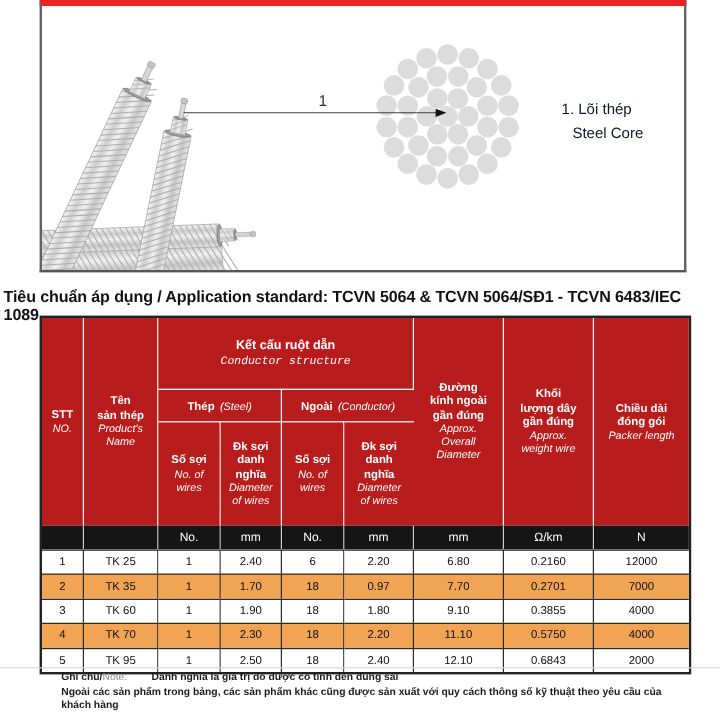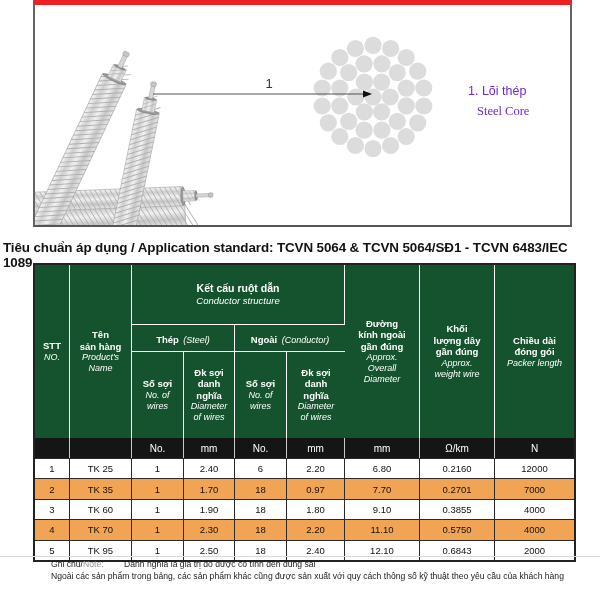--- a/index.html
+++ b/index.html
@@ -8,53 +8,53 @@
   .page{position:absolute;inset:0;width:600px;height:600px;background:#fff;overflow:hidden;}
 
   
   .figure-frame{position:absolute;left:33px;top:0;width:539px;height:227px;
     box-sizing:border-box;background:#fff;
     border-left:2px solid #636365;border-right:2px solid #636365;
     border-bottom:2px solid #555557;border-top:5px solid #ED2024;}
   .figure-frame svg{position:absolute;left:0;top:0;}
   .callout-number{position:absolute;left:224px;top:71px;width:20px;text-align:center;
     font-size:13px;color:#333;}
-  .figure-legend{position:absolute;left:433px;top:76px;font-size:12.5px;color:#6d28d9;
+  .figure-legend{position:absolute;left:433px;top:76px;font-size:12.5px;color:#0f172a;
     line-height:20px;}
-  .figure-legend .l2{padding-left:9px;font-family:Liberation Serif, serif;}
+  .figure-legend .l2{padding-left:9px;}
 
   
   .standard-line{position:absolute;left:3px;top:240px;width:582px;
     font-size:13.4px;font-weight:bold;color:#121212;letter-spacing:-0.1px;}
 
   
   .spec-table{position:absolute;left:33px;top:263px;border-spacing:0;
     table-layout:fixed;width:539px;border:2px solid #222;}
   .spec-table th,.spec-table td{padding:0;margin:0;vertical-align:middle;text-align:center;overflow:hidden;}
-  .spec-table thead th{background:#14532d;color:#fff;font-weight:normal;
+  .spec-table thead th{background:#b91c1c;color:#fff;font-weight:normal;
     border-right:1px solid #fff;}
   .spec-table thead th:last-child{border-right:none;}
   .spec-table tr.h2 th,.spec-table tr.h3 th{border-top:1px solid #fff;}
   .vi{font-weight:bold;font-size:9.5px;line-height:11.5px;white-space:pre-line;}
   .en{font-style:italic;font-size:9px;line-height:11px;white-space:pre-line;font-weight:normal;}
   .grp .vi{font-size:10.5px;}
-  .grp .en{font-size:9.5px;}
+  .grp .en{font-size:9.5px;font-family:Liberation Mono, monospace;}
   .inlinehdr .vi,.inlinehdr .en{display:inline;white-space:normal;}
   tr.units td{background:#151515;color:#fff;font-size:10px;
     border-right:1px solid #c9c9c9;height:20px;}
   tr.units td:last-child{border-right:none;}
   tr.datarow td{background:#fff;color:#111;font-size:9.5px;height:19.4px;
     border-right:1px solid #2b2b2b;border-top:1px solid #2b2b2b;}
   tr.datarow td:last-child{border-right:none;}
   tr.datarow.alt td{background:#F0A454;}
 
   
   .footer-divider{position:absolute;left:0;top:556px;width:600px;height:1px;background:#d9d9d9;}
   .notes{position:absolute;left:33px;top:559px;width:545px;font-size:8.6px;line-height:11.6px;color:#1c1c1c;}
-  .notes .b{font-weight:normal;color:#1c1c1c;padding-left:18px;}
+  .notes .b{font-weight:bold;color:#1c1c1c;padding-left:18px;}
   .notes .g{color:#8f8f8f;font-weight:normal;}
 </style>
 </head>
 <body>
 
 <div class="page">
 
   <div class="figure-frame">
     <svg id="figsvg" width="535" height="220" viewBox="0 0 535 220">
       <defs>
@@ -293,21 +293,21 @@
         <col style="width:79px">
     </colgroup>
     <thead>
       <tr class="h1" style="height:59px">
         <th rowspan="3">
           <div class="vi">STT</div>
           <div class="en">NO.</div>
         </th>
         <th rowspan="3">
           <div class="vi">Tên
-sản hàng</div>
+sản thép</div>
           <div class="en">Product's
 Name</div>
         </th>
         <th colspan="4" class="grp">
           <div class="vi">Kết cấu ruột dẫn</div>
           <div class="en">Conductor structure</div>
         </th>
         <th rowspan="3">
           <div class="vi">Đường
 kính ngoài

